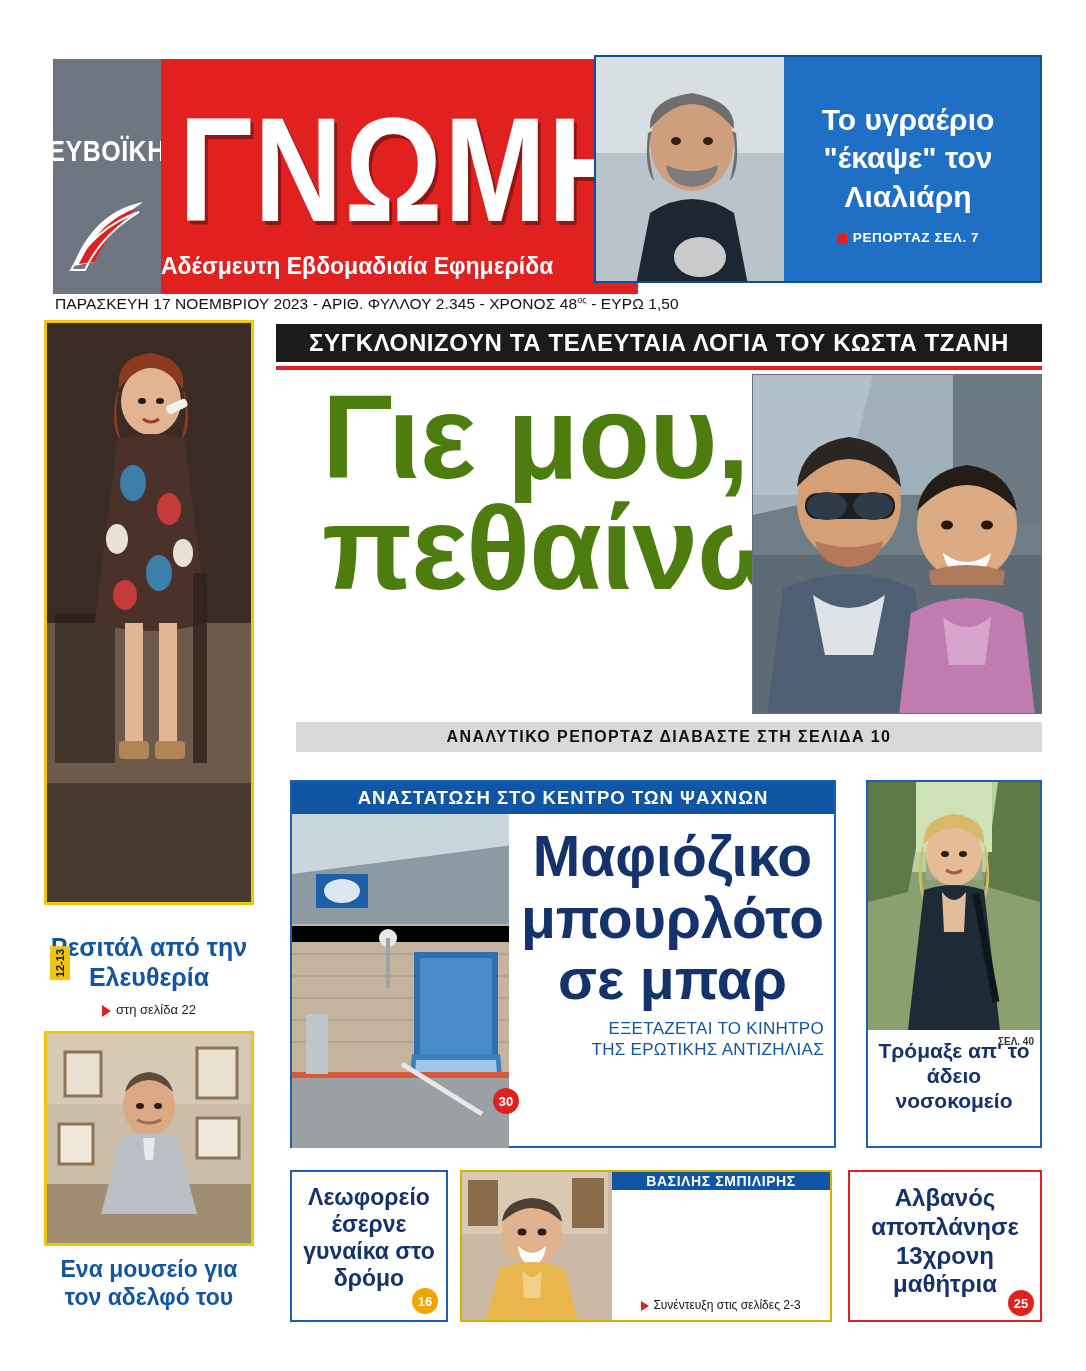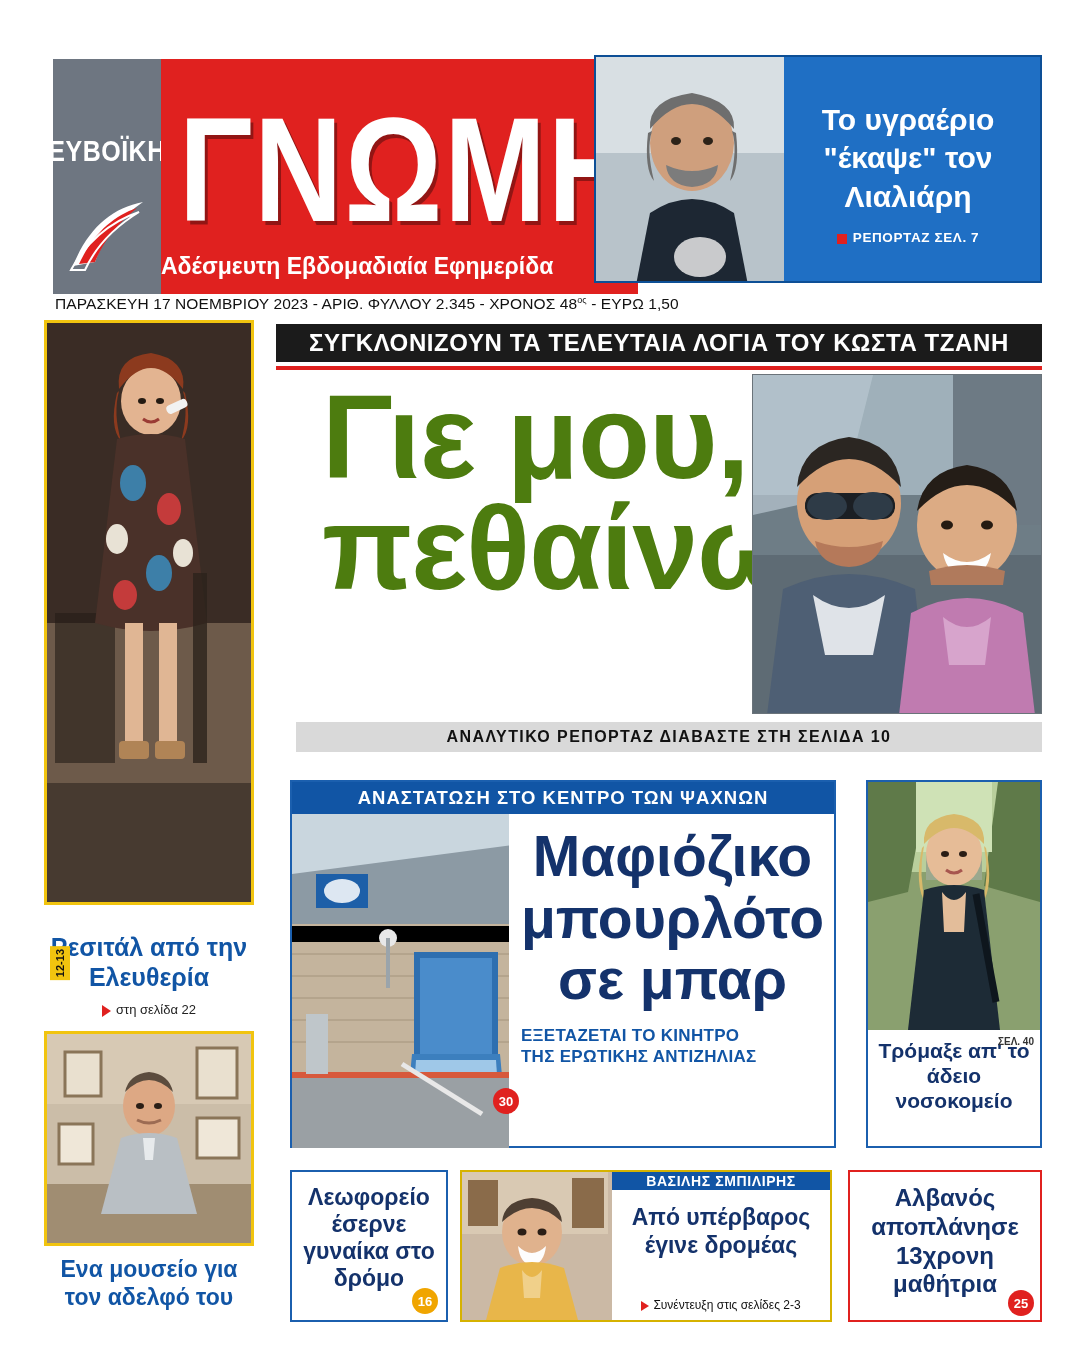--- a/index.html
+++ b/index.html
@@ -140,22 +140,22 @@
     letter-spacing: 1px;
   }
   .mafia-body { display: flex; height: 334px; }
   .mafia-photo { width: 228px; height: 100%; overflow: hidden; background: #b9c6ce; position: relative; }
   .mafia-right { flex: 1; padding: 12px 10px 8px 12px; position: relative; }
   .mafia-right h2 {
     color: #14326b; font-weight: bold; font-size: 57px; line-height: 1.08;
     text-align: center;
   }
   .mafia-sub {
-    margin-top: 14px; color: #1155a5; font-weight: bold; font-size: 17px;
-    line-height: 1.25; text-align: left; letter-spacing: 0.3px;
+    margin-top: 7px; color: #1155a5; font-weight: normal; font-size: 17px;
+    line-height: 1.25; text-align: right; letter-spacing: 0.3px;
   }
   .circle-num {
     position: absolute; width: 26px; height: 26px; border-radius: 50%;
     background: #e0211f; color: #ffffff; font-size: 13px; font-weight: bold;
     display: flex; align-items: center; justify-content: center;
   }
 
   
   .right-box {
     position: absolute; left: 866px; top: 780px; width: 176px; height: 368px;
@@ -444,21 +444,20 @@
         <path d="M40 50 Q70 22 100 50 Q98 28 70 26 Q42 28 40 50 Z" fill="#4e3f33"></path>
         <ellipse cx="60" cy="60" rx="4.5" ry="3.5" fill="#2a1e16"></ellipse>
         <ellipse cx="80" cy="60" rx="4.5" ry="3.5" fill="#2a1e16"></ellipse>
         <path d="M56 74 Q70 88 84 74 Q82 92 70 93 Q58 92 56 74 Z" fill="#fdfdfd"></path>
         <path d="M38 96 Q70 84 102 96 L116 148 L24 148 Z" fill="#e8b64a"></path>
         <path d="M60 98 Q70 112 80 98 L78 126 L62 126 Z" fill="#f0d08a"></path>
       </svg>
     </div>
     <div class="bb2-right">
       <div class="bb2-kicker">ΒΑΣΙΛΗΣ ΣΜΠΙΛΙΡΗΣ</div>
-      <h3>Από υπέρβαρος έγινε δρομέας</h3>
       <div class="bb2-ref">
         <span class="tri"></span><span>Συνέντευξη στις σελίδες 2-3</span>
       </div>
     </div>
   </div>
 
   <div class="bb3">
     <h3>Αλβανός αποπλάνησε 13χρονη μαθήτρια</h3>
     <div class="circle-num" style="right:6px; bottom:4px;">25</div>
   </div>

